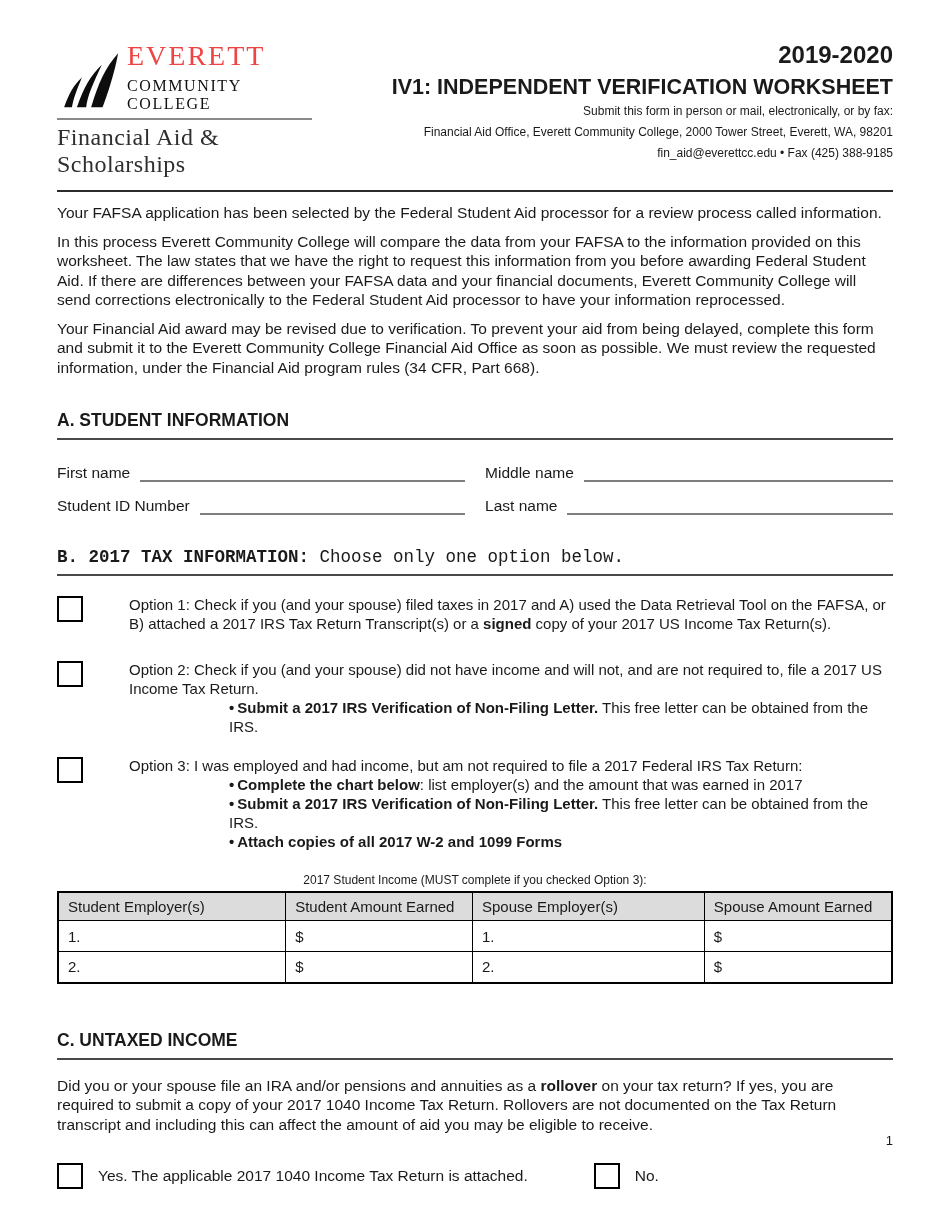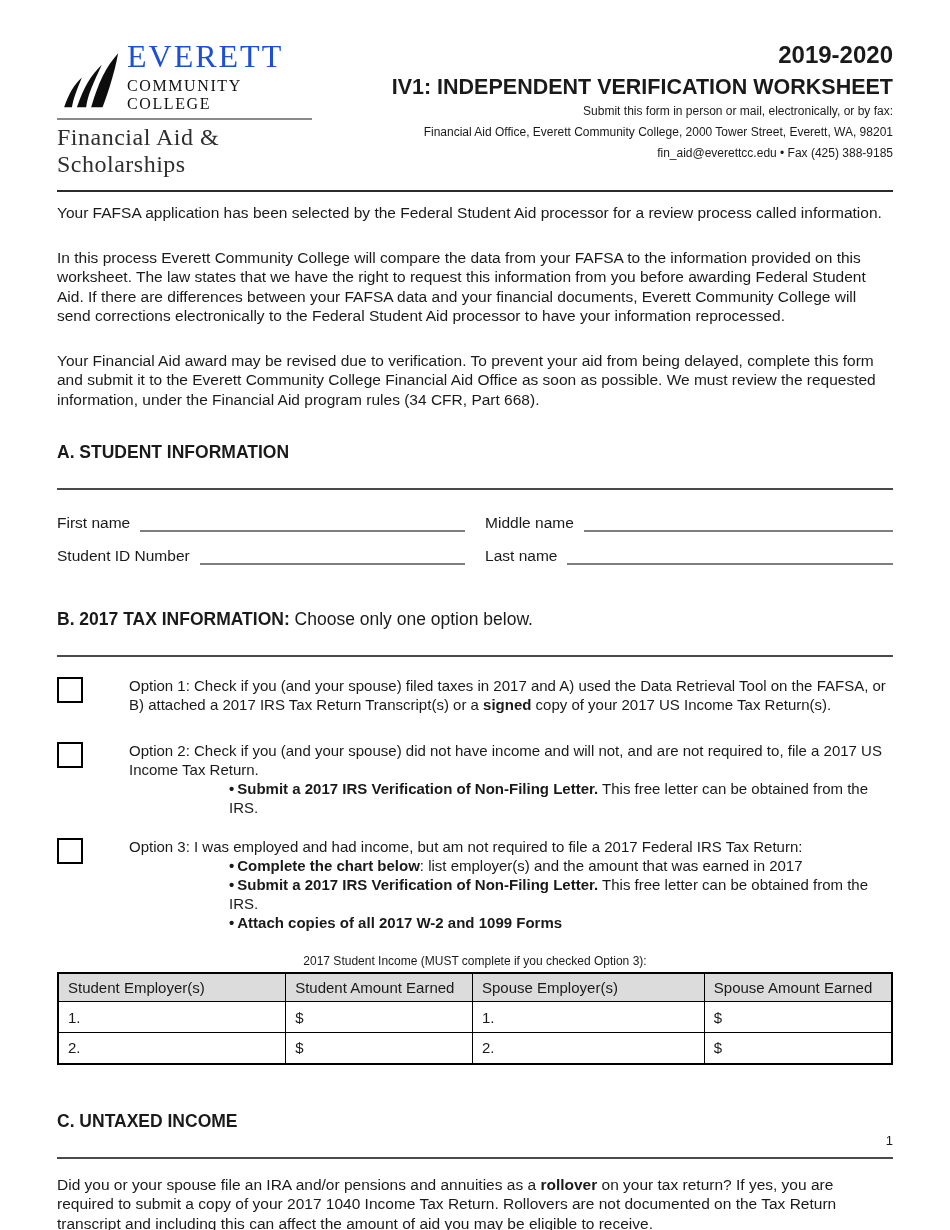--- a/index.html
+++ b/index.html
@@ -9,43 +9,43 @@
     font-family:"Liberation Sans", sans-serif; color:#1a1a1a;
   }
   .page { padding:36px 57px 0 57px; }
 
   
   .header { display:flex; justify-content:space-between; align-items:flex-start; }
   .logo-block { width:255px; }
   .logo-top { display:flex; align-items:flex-end; }
   .logo-icon { width:64px; height:64px; margin-right:6px; flex-shrink:0; }
   .logo-names { display:flex; flex-direction:column; }
-  .logo-everett { font-family:"Liberation Serif", serif; font-size:32px; line-height:40px; letter-spacing:2px; color:#1d4ed8; }
+  .logo-everett { font-family:"Liberation Serif", serif; font-size:28px; line-height:40px; letter-spacing:2px; color:#ef4444; }
   .logo-cc { font-family:"Liberation Serif", serif; font-size:16px; letter-spacing:1.6px; color:#111; margin-top:1px; }
   .logo-rule { border-bottom:2px solid #8a8a8a; margin:5px 0 4px 0; }
   .logo-dept { font-family:"Liberation Serif", serif; font-size:24px; color:#2e2e2e; letter-spacing:0.5px; }
 
   .title-block { text-align:right; padding-top:4px; }
   .hdr-year { font-size:24px; font-weight:bold; line-height:30px; }
   .hdr-title { font-size:21.5px; font-weight:bold; line-height:28px; margin-top:3px; }
   .hdr-sub { font-size:12px; line-height:21px; }
 
   .top-divider { border-bottom:2px solid #2b2b2b; margin-top:12px; }
 
   
-  .intro p { font-size:15.5px; line-height:19.5px; margin-top:25px; }
+  .intro p { font-size:15.5px; line-height:19.5px; margin-top:9px; }
   .intro p:first-child { margin-top:11px; }
 
   
   .section-heading {
-    font-size:17.5px; font-weight:bold; padding-bottom:25px;
+    font-size:17.5px; font-weight:bold; padding-bottom:7px;
     border-bottom:2px solid #4a4a4a;
   }
   .sec-a { margin-top:33px; }
-  .sec-b { margin-top:44px; }
+  .sec-b { margin-top:32px;font-family:Liberation Mono, monospace; }
   .sec-c { margin-top:46px; }
   .section-heading .normal { font-weight:normal; }
 
   
   .field-row { display:flex; justify-content:space-between; margin-top:24px; }
   .field-row + .field-row { margin-top:15px; }
   .field { display:flex; align-items:flex-end; width:48.8%; }
   .field .lbl { font-size:15.5px; margin-right:10px; white-space:nowrap; }
   .fill-line { flex:1; border-bottom:2px solid #7e7e7e; height:18px; }
 

